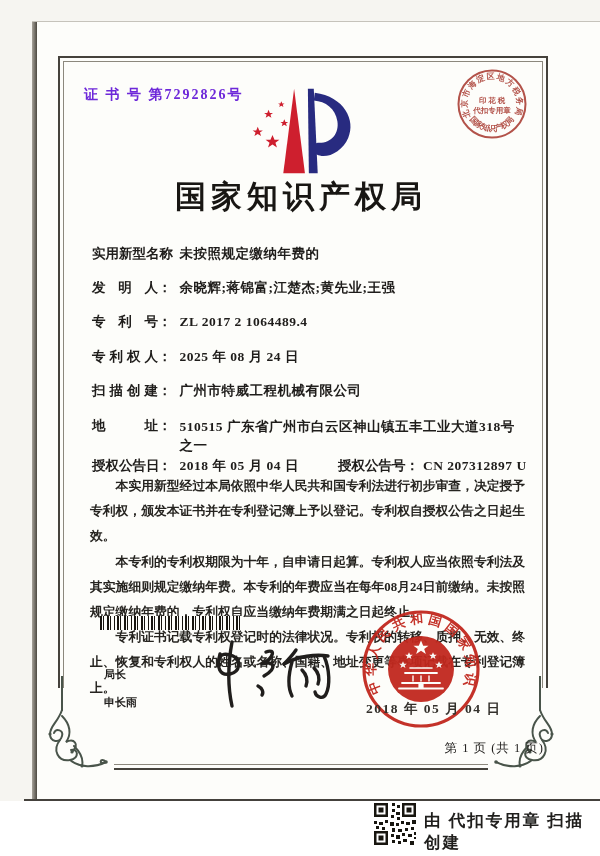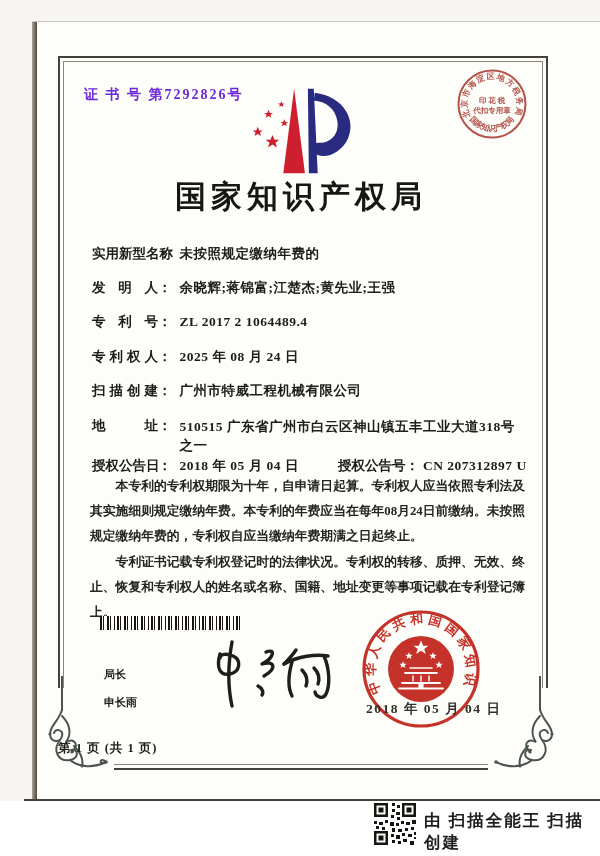--- a/index.html
+++ b/index.html
@@ -54,22 +54,22 @@
       #17140f 0 2px,#fdfdfa 2px 3px,#17140f 3px 4px,#fdfdfa 4px 7px,
       #17140f 7px 9px,#fdfdfa 9px 10px,#17140f 10px 11px,#fdfdfa 11px 14px,
       #17140f 14px 15px,#fdfdfa 15px 17px);}
   .director{position:absolute;left:104px;top:660px;font-size:11px;font-weight:700;line-height:28px;}
   .signature{position:absolute;left:200px;top:630px;width:150px;height:80px;}
 
   .seal{position:absolute;left:359px;top:607px;width:124px;height:124px;opacity:.95;}
   .seal-date{position:absolute;left:366px;top:700px;font-size:13.5px;font-weight:700;
     letter-spacing:1.5px;color:#34312c;}
 
-  .page-info{position:absolute;left:58px;top:740px;width:486px;text-align:left;
-    font-size:12.5px;font-weight:700;letter-spacing:1px;}
+  .page-info{position:absolute;left:58px;top:740px;width:486px;text-align:right;
+    font-size:12.5px;font-weight:400;letter-spacing:1px;}
 
   .qr{position:absolute;left:372px;top:801px;width:46px;height:46px;}
   .scan-caption{position:absolute;left:424px;top:810px;font-size:16.5px;font-weight:600;
     letter-spacing:2px;color:#1f1e1c;}
 </style>
 </head>
 <body>
 
 <div class="paper"></div>
 <div class="edge-top"></div>
@@ -172,20 +172,21 @@
   </div>
   <div class="frow r6">
     <span class="lbl">授权公告日</span><span class="colon">：</span><span class="val">2018 年 05 月 04 日</span>
     <span class="grant2">
       <span>授权公告号</span><span class="colon">：</span><span class="val">CN 207312897 U</span>
     </span>
   </div>
 </div>
 
 <div class="bodytext">
+  <p>本实用新型经过本局依照中华人民共和国专利法进行初步审查，决定授予专利权，颁发本证书并在专利登记簿上予以登记。专利权自授权公告之日起生效。</p>
   <p>本专利的专利权期限为十年，自申请日起算。专利权人应当依照专利法及其实施细则规定缴纳年费。本专利的年费应当在每年08月24日前缴纳。未按照规定缴纳年费的，专利权自应当缴纳年费期满之日起终止。</p>
   <p>专利证书记载专利权登记时的法律状况。专利权的转移、质押、无效、终止、恢复和专利权人的姓名或名称、国籍、地址变更等事项记载在专利登记簿上。</p>
 </div>
 
 <div class="barcode"></div>
 
 <div class="director">
   <div>局长</div>
   <div>申长雨</div>
 </div>
@@ -270,13 +271,13 @@
     <rect x="30" y="32" width="3" height="3"></rect>
       <rect x="36" y="33" width="4" height="3"></rect>
     <rect x="42" y="31" width="2" height="3"></rect>
       <rect x="20" y="39" width="3" height="3"></rect>
     <rect x="26" y="40" width="3" height="3"></rect>
       <rect x="31" y="38" width="4" height="3"></rect>
     <rect x="38" y="40" width="4" height="4"></rect>
       <rect x="42" y="36" width="2" height="2"></rect>
   </g>
 </svg>
-<div class="scan-caption">由 扫描全能王 扫描创建</div>
+<div class="scan-caption">由 代扣专用章 扫描创建</div>
 
 </body></html>

